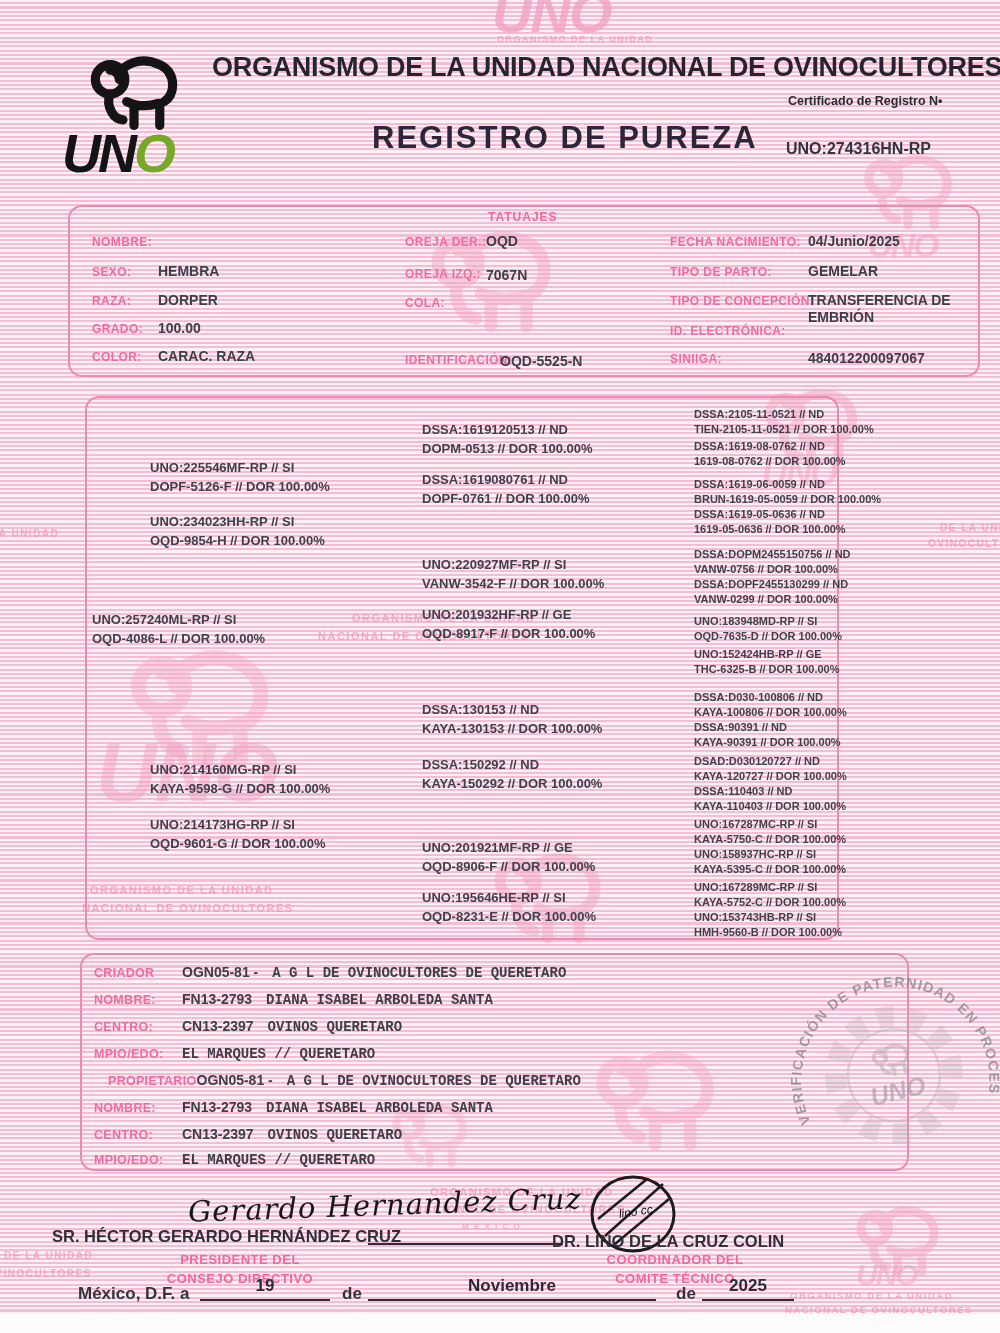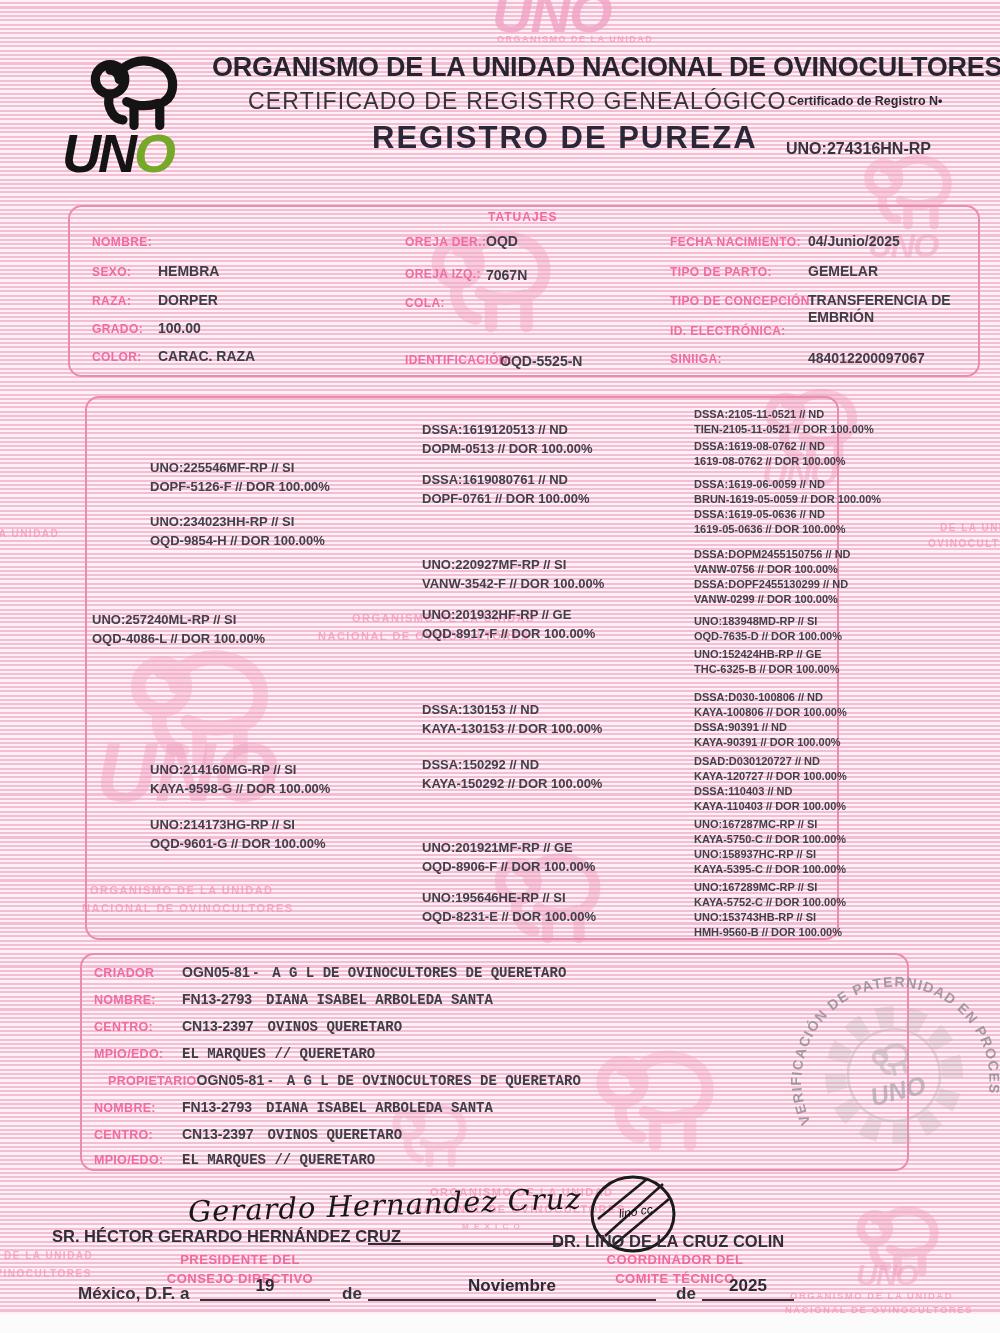--- a/index.html
+++ b/index.html
@@ -118,21 +118,20 @@
   <div class="cap" style="left:785px;top:1304px;font-size:9.5px;">NACIONAL DE OVINOCULTORES</div>
   <div class="cap" style="left:4px;top:1250px;font-size:10px;">DE LA UNIDAD</div>
   <div class="cap" style="left:-14px;top:1268px;font-size:10px;">OVINOCULTORES</div>
 
   <svg class="abs" style="left:68px;top:50px;color:#141414;" width="132" height="92">
       <use href="#ram"></use>
     </svg>
   <div class="abs logo-letters"><span>UN</span><span class="green">O</span></div>
 
   <div class="abs org-name">ORGANISMO DE LA UNIDAD NACIONAL DE OVINOCULTORES</div>
-  <div class="abs cert-title">CERTIFICADO DE REGISTRO GENEALÓGICO</div>
   <div class="abs cert-no-label">Certificado de Registro N•</div>
   <div class="abs purity-title">REGISTRO DE PUREZA</div>
   <div class="abs cert-number">UNO:274316HN-RP</div>
 
   <div class="box" style="left:68px;top:205px;width:908px;height:168px;">
 
     <div class="lbl" style="left:22px;top:28px;">NOMBRE:</div>
     <div class="val" style="left:88px;top:26px;"></div>
     <div class="lbl" style="left:22px;top:58px;">SEXO:</div>
     <div class="val" style="left:88px;top:56px;">HEMBRA</div>

